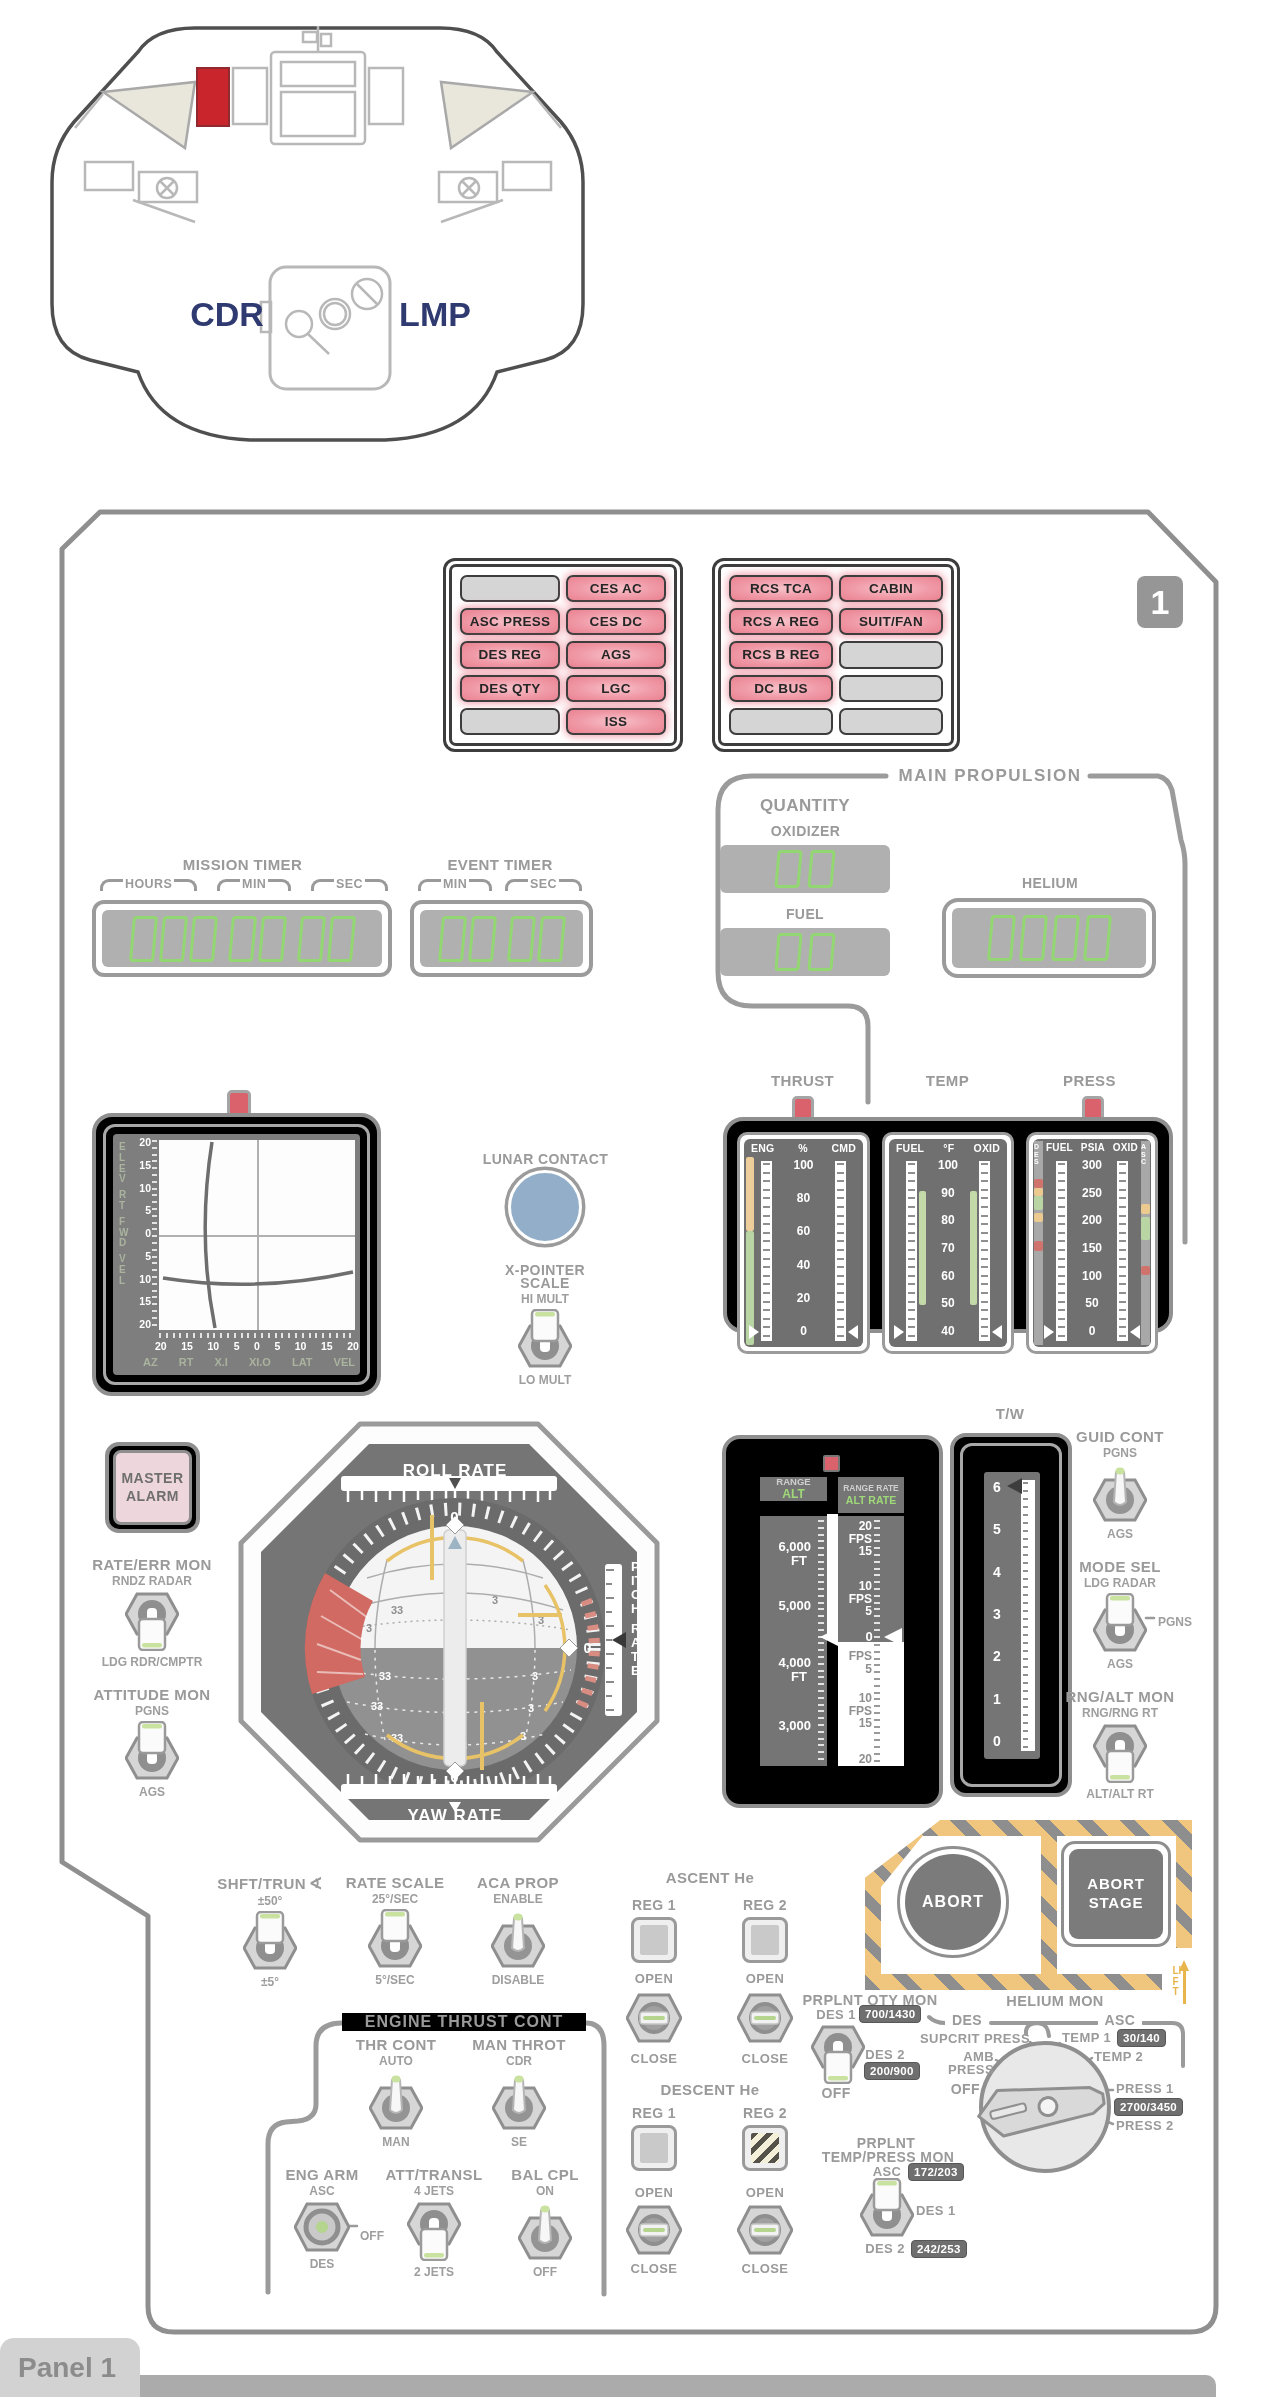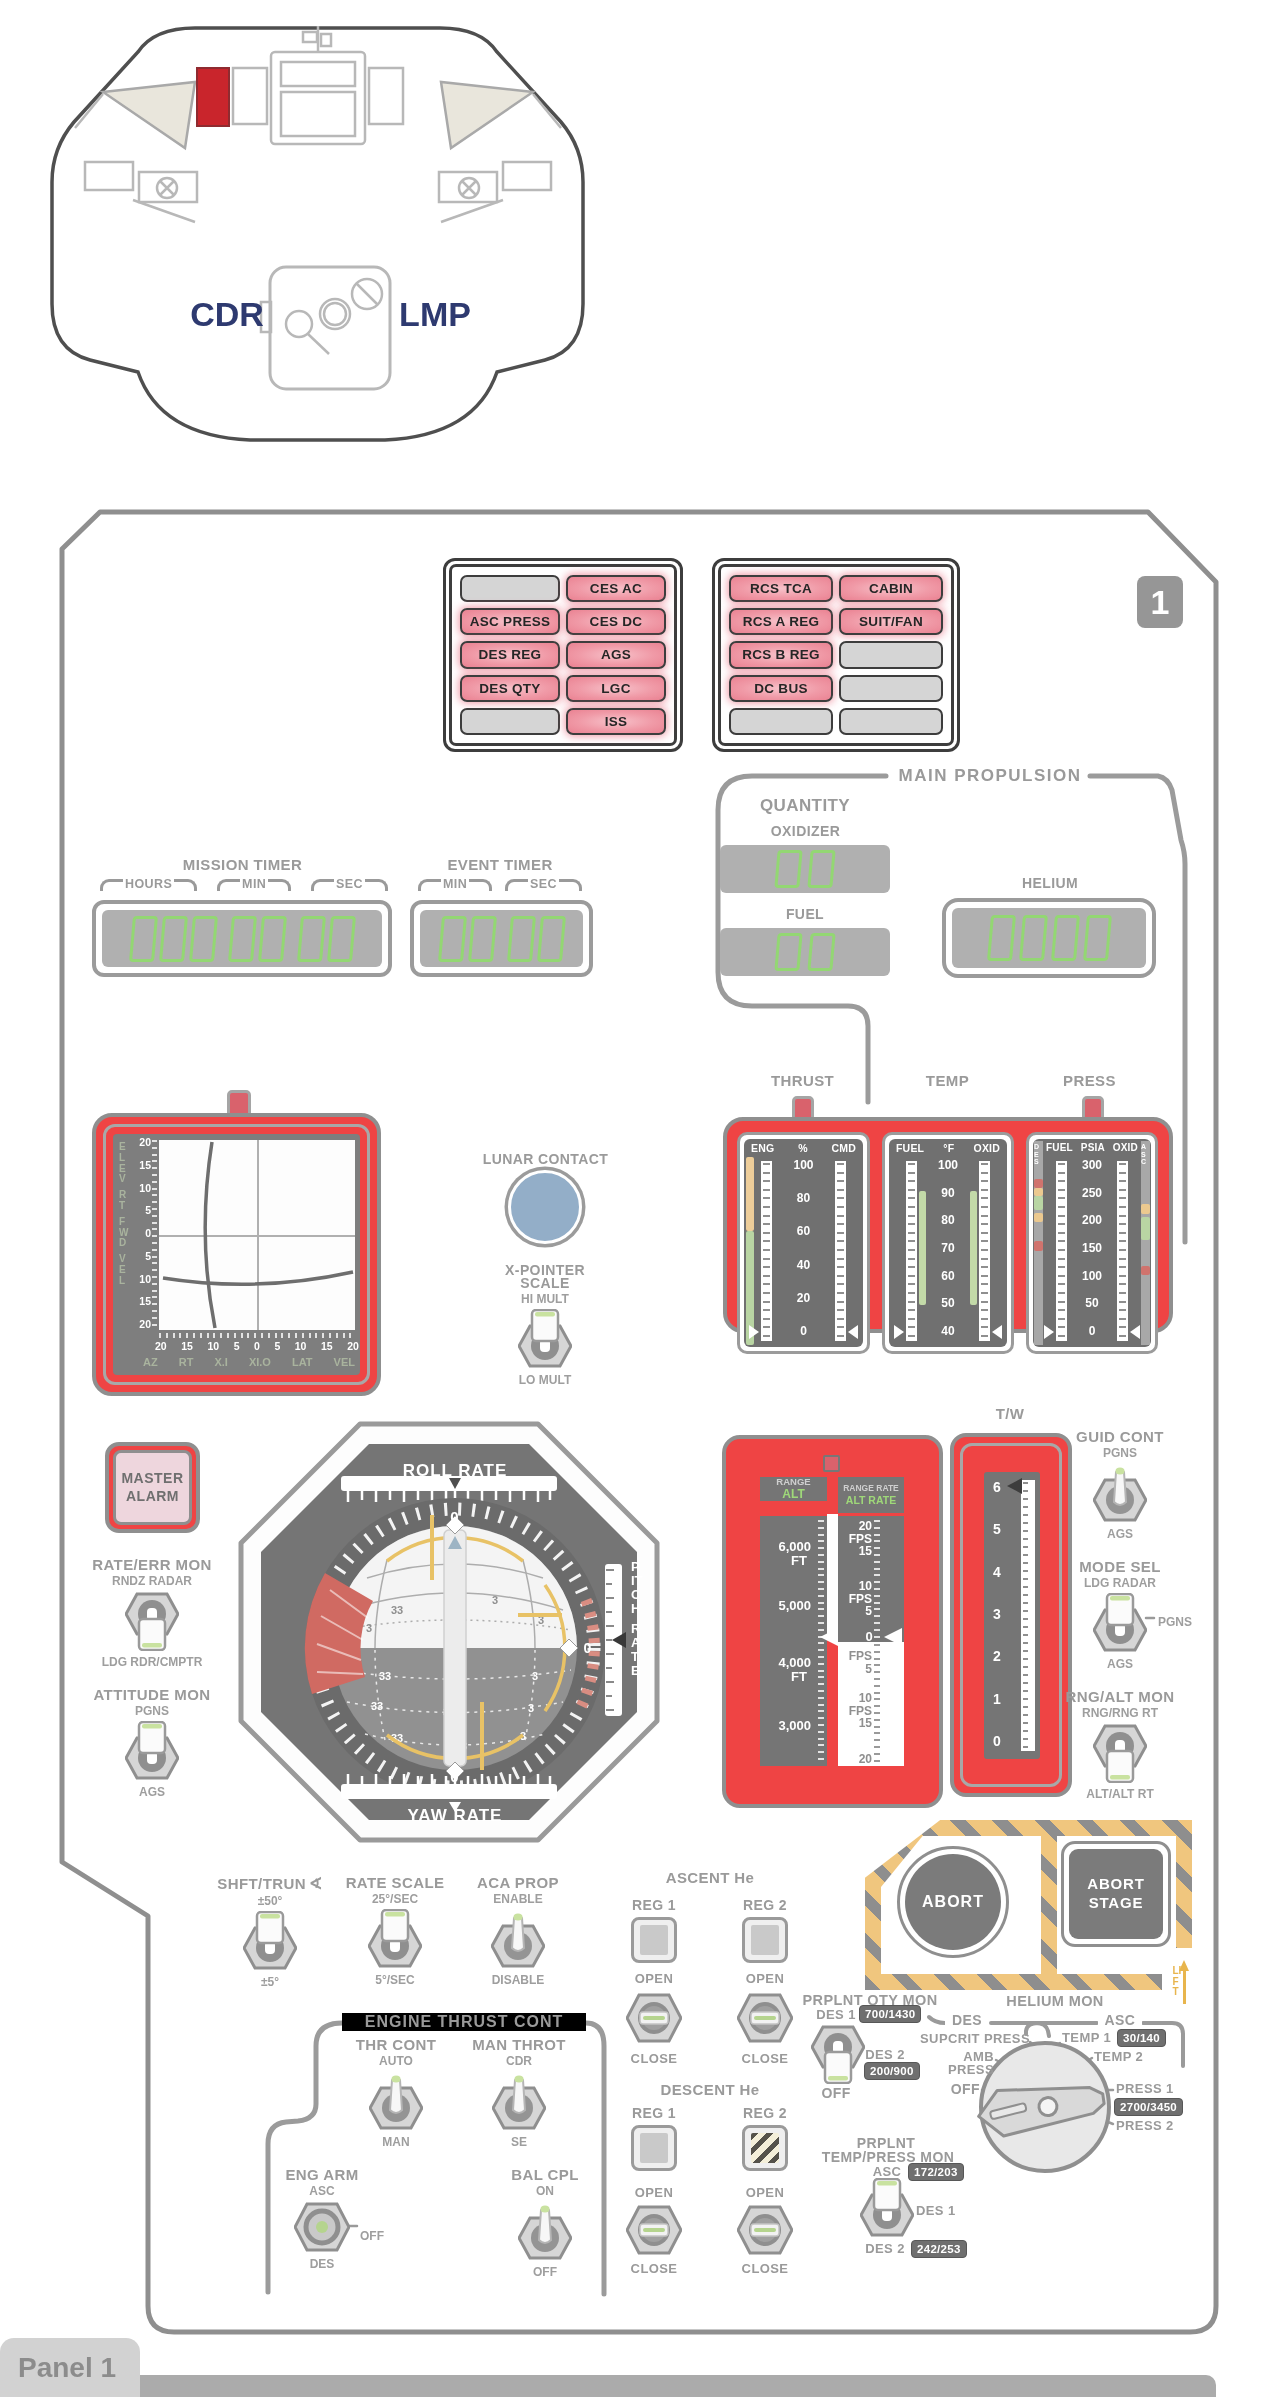--- a/index.html
+++ b/index.html
@@ -35,21 +35,21 @@
   .unit::before{content:"";width:20px;height:9px;border-top:3px solid #9a9a9a;border-left:3px solid #9a9a9a;
                 border-top-left-radius:9px;margin:2px 2px 0 0}
   .unit::after{content:"";width:20px;height:9px;border-top:3px solid #9a9a9a;border-right:3px solid #9a9a9a;
                border-top-right-radius:9px;margin:2px 0 0 2px}
 
   
   .redtab{position:absolute;background:#d9626c;border:3px solid #a5a5a5;border-radius:5px}
   .redsq{position:absolute;background:#d9626c;border:2px solid #777;border-radius:2px}
 
   
-  .frame{position:absolute;border:4px solid #8f8f8f;border-radius:20px;background:#ef4444}
+  .frame{position:absolute;border:4px solid #8f8f8f;border-radius:20px;background:#000000}
   .frame2{position:absolute;border:3px solid #a8a8a8;border-radius:12px}
 
   
   .gbox{position:absolute;border:3px solid #9b9b9b;border-radius:10px;background:#fff}
   .gface{position:absolute;left:4px;right:4px;top:4px;bottom:4px;background:#707070;border-radius:6px;overflow:hidden}
   .ghead{position:absolute;left:0;right:0;top:3px;display:flex;justify-content:space-between;padding:0 7px;
          font-size:10.5px;font-weight:bold;color:#fff;letter-spacing:.2px}
   .gtape{position:absolute;width:11px;background:#fff}
   .gtape i{position:absolute;top:2px;bottom:2px;left:2px;right:2px;
            background:repeating-linear-gradient(180deg,#8f8f8f 0 2px,transparent 2px 8.6px)}
@@ -864,20 +864,28 @@
   </div>
   <div class="swb" style="left:242px;top:2166px;width:160px">
     <div class="t1">ENG ARM</div>
     <div class="t2">ASC</div>
     <svg width="56" height="52">
         <use href="#sym-engarm"></use>
       </svg>
     <div class="t2">DES</div>
     <div class="t2" style="position:absolute;left:118px;top:62px">OFF</div>
   </div>
+  <div class="swb" style="left:354px;top:2166px;width:160px">
+    <div class="t1">ATT/TRANSL</div>
+    <div class="t2">4 JETS</div>
+    <svg width="54" height="60">
+        <use href="#sym-paddle-down"></use>
+      </svg>
+    <div class="t2">2 JETS</div>
+  </div>
   <div class="swb" style="left:465px;top:2166px;width:160px">
     <div class="t1">BAL CPL</div>
     <div class="t2">ON</div>
     <svg width="54" height="60">
         <use href="#sym-lever-up"></use>
       </svg>
     <div class="t2">OFF</div>
   </div>
 
   <div class="lbl" style="left:795px;top:1992px;width:150px;font-size:14.5px">PRPLNT QTY MON</div>

